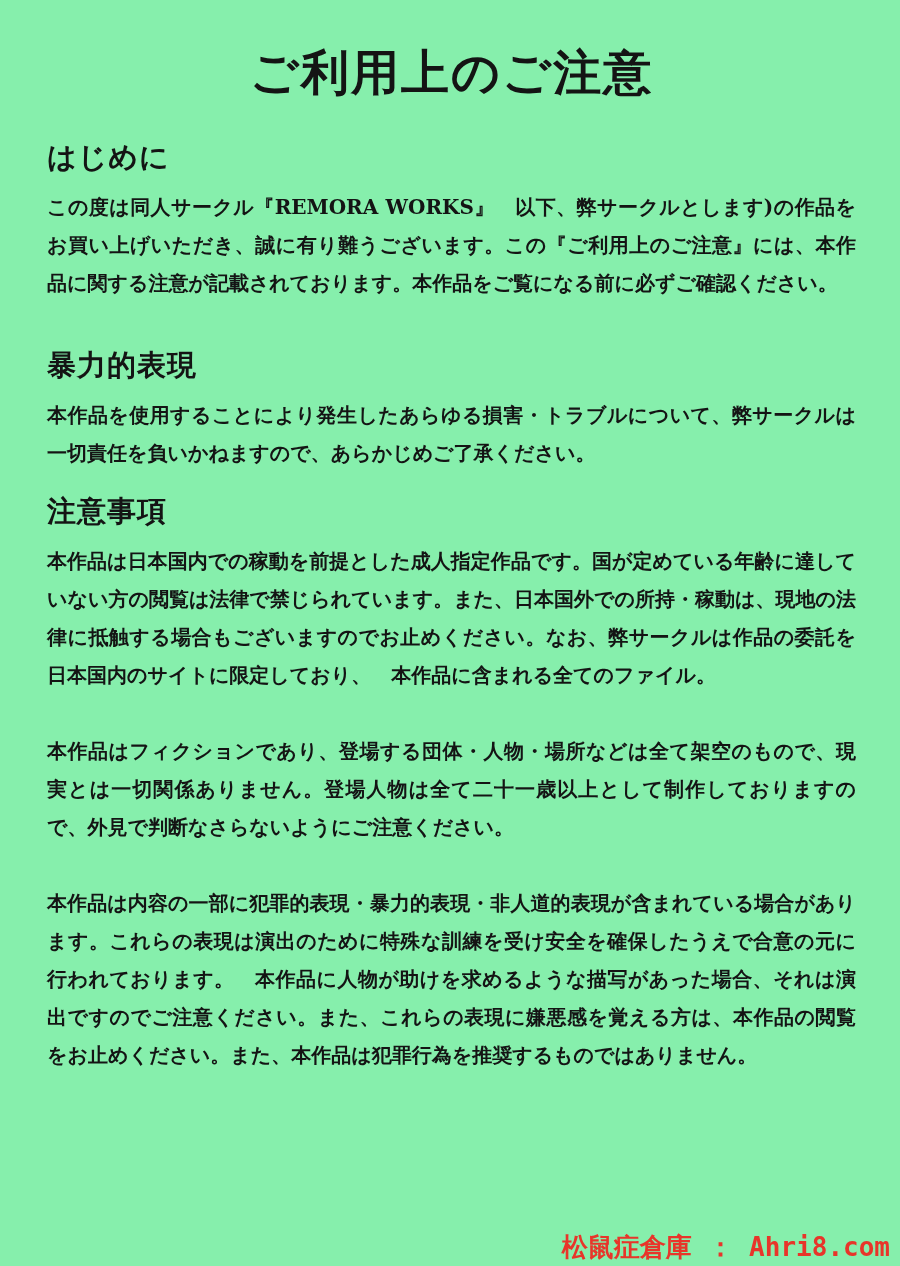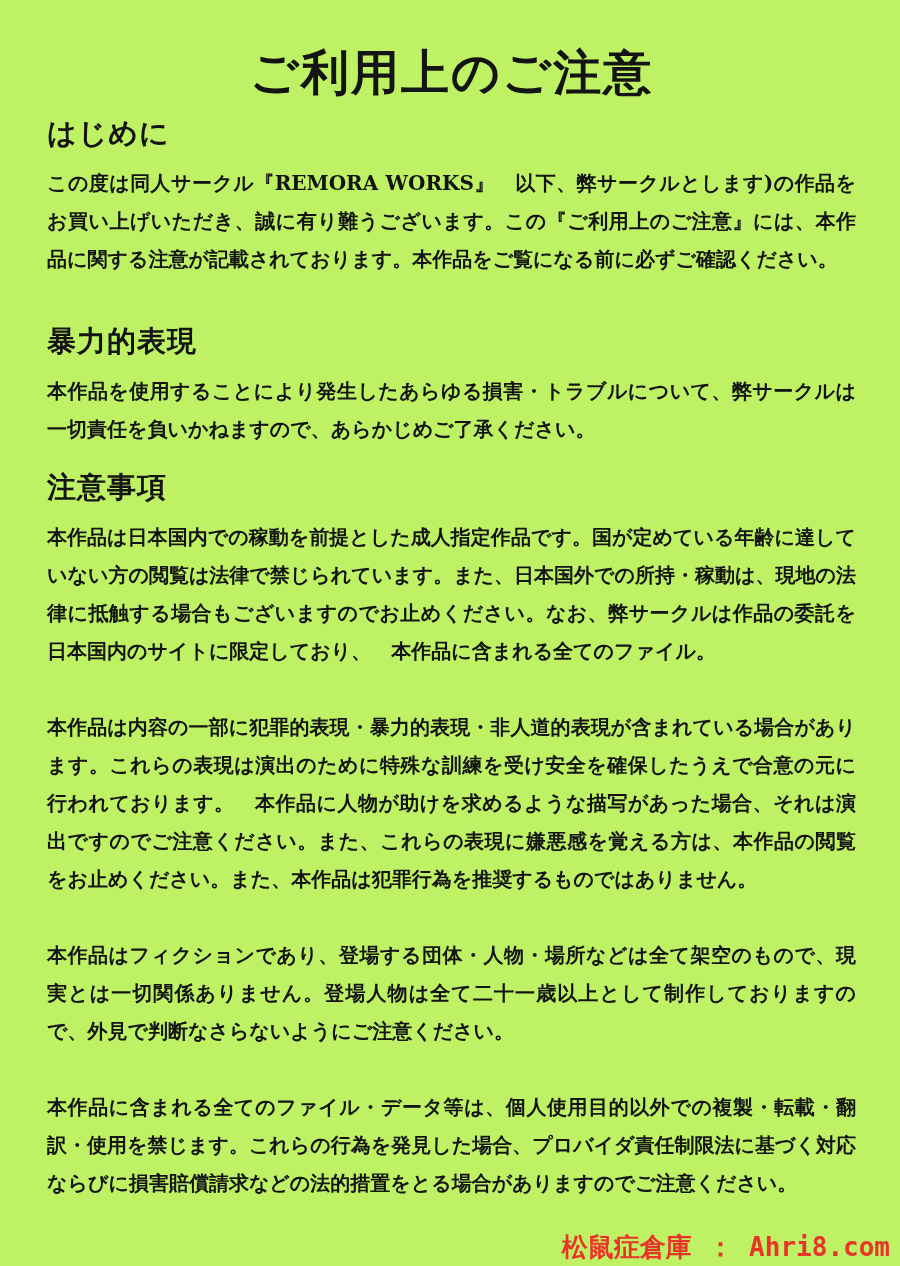--- a/index.html
+++ b/index.html
@@ -4,21 +4,21 @@
 <style>
   html, body {
     margin: 0;
     padding: 0;
     background: #ffffff;
   }
   .page {
     position: relative;
     width: 900px;
     height: 1266px;
-    background: #bef264;
+    background: #86efac;
     color: #141414;
     font-family: "DejaVu Serif", "Liberation Serif", serif;
     font-weight: bold;
     overflow: hidden;
     box-sizing: border-box;
   }
   .content {
     padding: 0 44px 0 47px;
   }
   .doc-title {
@@ -28,21 +28,21 @@
     font-size: 48px;
     line-height: 56px;
     letter-spacing: 2px;
   }
   .section-heading {
     margin: 0;
     font-size: 29px;
     line-height: 34px;
     letter-spacing: 1px;
   }
-  .heading-intro    { margin-top: 16px; }
+  .heading-intro    { margin-top: 40px; }
   .heading-menseki  { margin-top: 46px; }
   .heading-chuui    { margin-top: 22px; font-family: Liberation Serif, serif; }
   .para {
     margin: 14px 0 0 0;
     font-size: 20px;
     line-height: 38px;
     text-align: justify;
     letter-spacing: 0px;
   }
   .para + .para { margin-top: 38px; }
@@ -67,20 +67,19 @@
     <h1 class="doc-title">ご利用上のご注意</h1>
 
     <h2 class="section-heading heading-intro">はじめに</h2>
     <p class="para">この度は同人サークル『REMORA WORKS』　以下、弊サークルとします)の作品をお買い上げいただき、誠に有り難うございます。この『ご利用上のご注意』には、本作品に関する注意が記載されております。本作品をご覧になる前に必ずご確認ください。</p>
 
     <h2 class="section-heading heading-menseki">暴力的表現</h2>
     <p class="para">本作品を使用することにより発生したあらゆる損害・トラブルについて、弊サークルは一切責任を負いかねますので、あらかじめご了承ください。</p>
 
     <h2 class="section-heading heading-chuui">注意事項</h2>
     <p class="para">本作品は日本国内での稼動を前提とした成人指定作品です。国が定めている年齢に達していない方の閲覧は法律で禁じられています。また、日本国外での所持・稼動は、現地の法律に抵触する場合もございますのでお止めください。なお、弊サークルは作品の委託を日本国内のサイトに限定しており、　本作品に含まれる全てのファイル。</p>
+    <p class="para">本作品はフィクションであり、登場する団体・人物・場所などは全て架空のもので、現実とは一切関係ありません。登場人物は全て二十一歳以上として制作しておりますので、外見で判断なさらないようにご注意ください。</p>
     <p class="para para-gap-lg">本作品は内容の一部に犯罪的表現・暴力的表現・非人道的表現が含まれている場合があります。これらの表現は演出のために特殊な訓練を受け安全を確保したうえで合意の元に行われております。　本作品に人物が助けを求めるような描写があった場合、それは演出ですのでご注意ください。また、これらの表現に嫌悪感を覚える方は、本作品の閲覧をお止めください。また、本作品は犯罪行為を推奨するものではありません。</p>
-    <p class="para">本作品はフィクションであり、登場する団体・人物・場所などは全て架空のもので、現実とは一切関係ありません。登場人物は全て二十一歳以上として制作しておりますので、外見で判断なさらないようにご注意ください。</p>
-    <p class="para">本作品に含まれる全てのファイル・データ等は、個人使用目的以外での複製・転載・翻訳・使用を禁じます。これらの行為を発見した場合、プロバイダ責任制限法に基づく対応ならびに損害賠償請求などの法的措置をとる場合がありますのでご注意ください。</p>
 
   </div>
 
   <div class="watermark" style="color: rgb(232, 53, 42); margin-top: 24px;">松鼠症倉庫 ： Ahri8.com</div>
 </div>
 
 </body></html>

